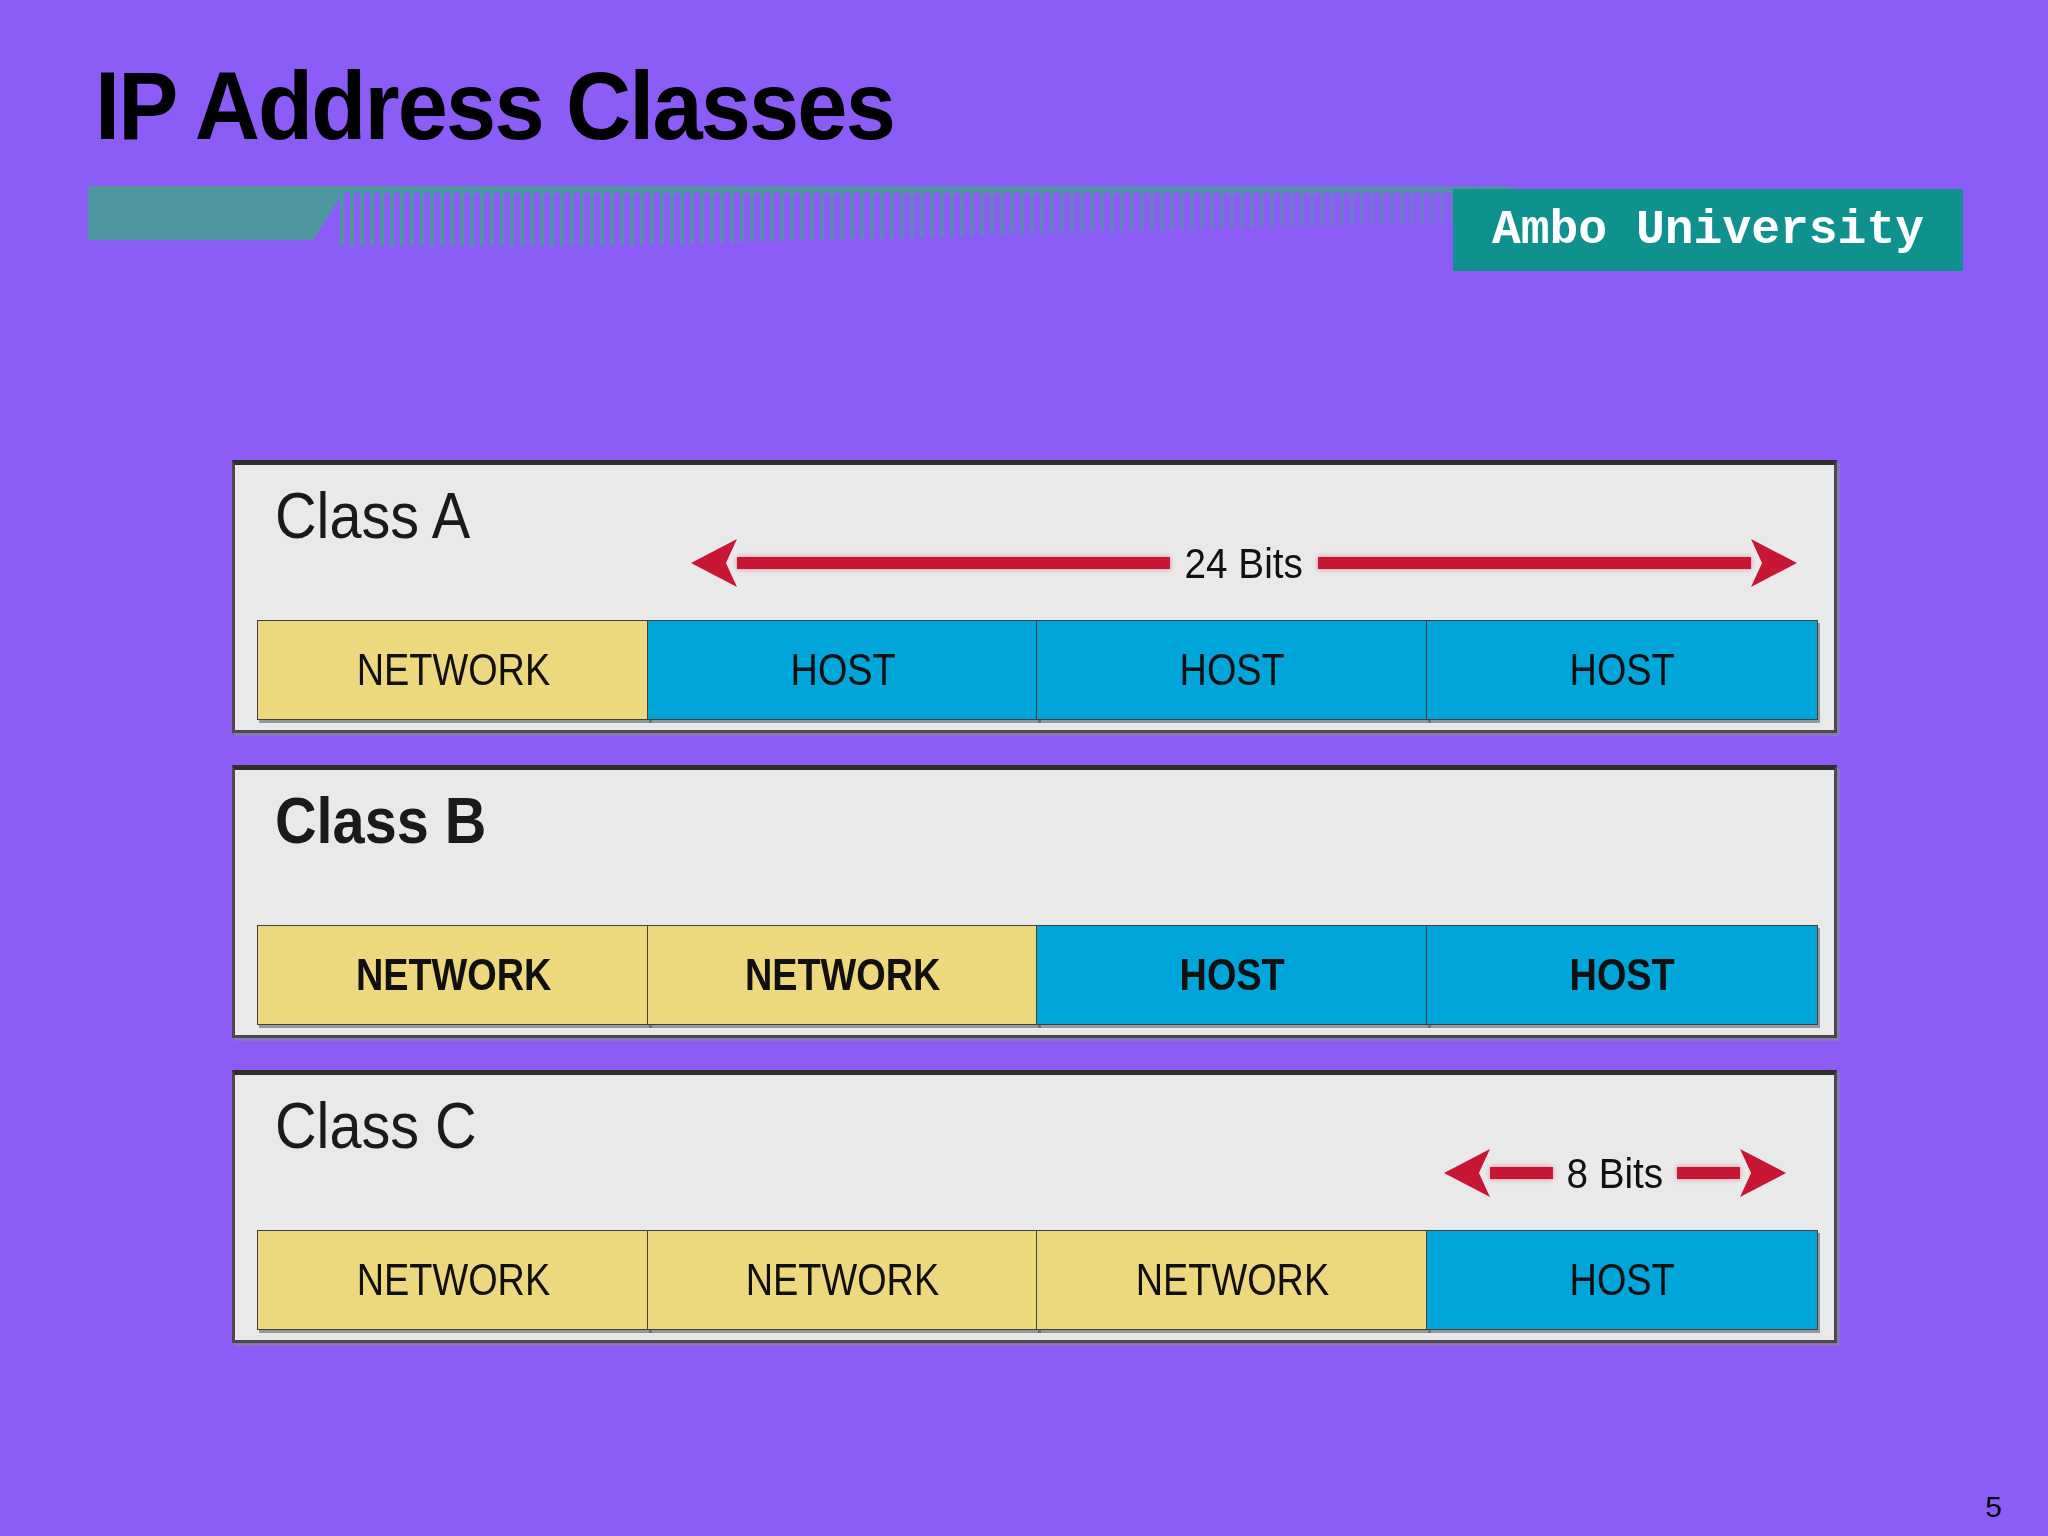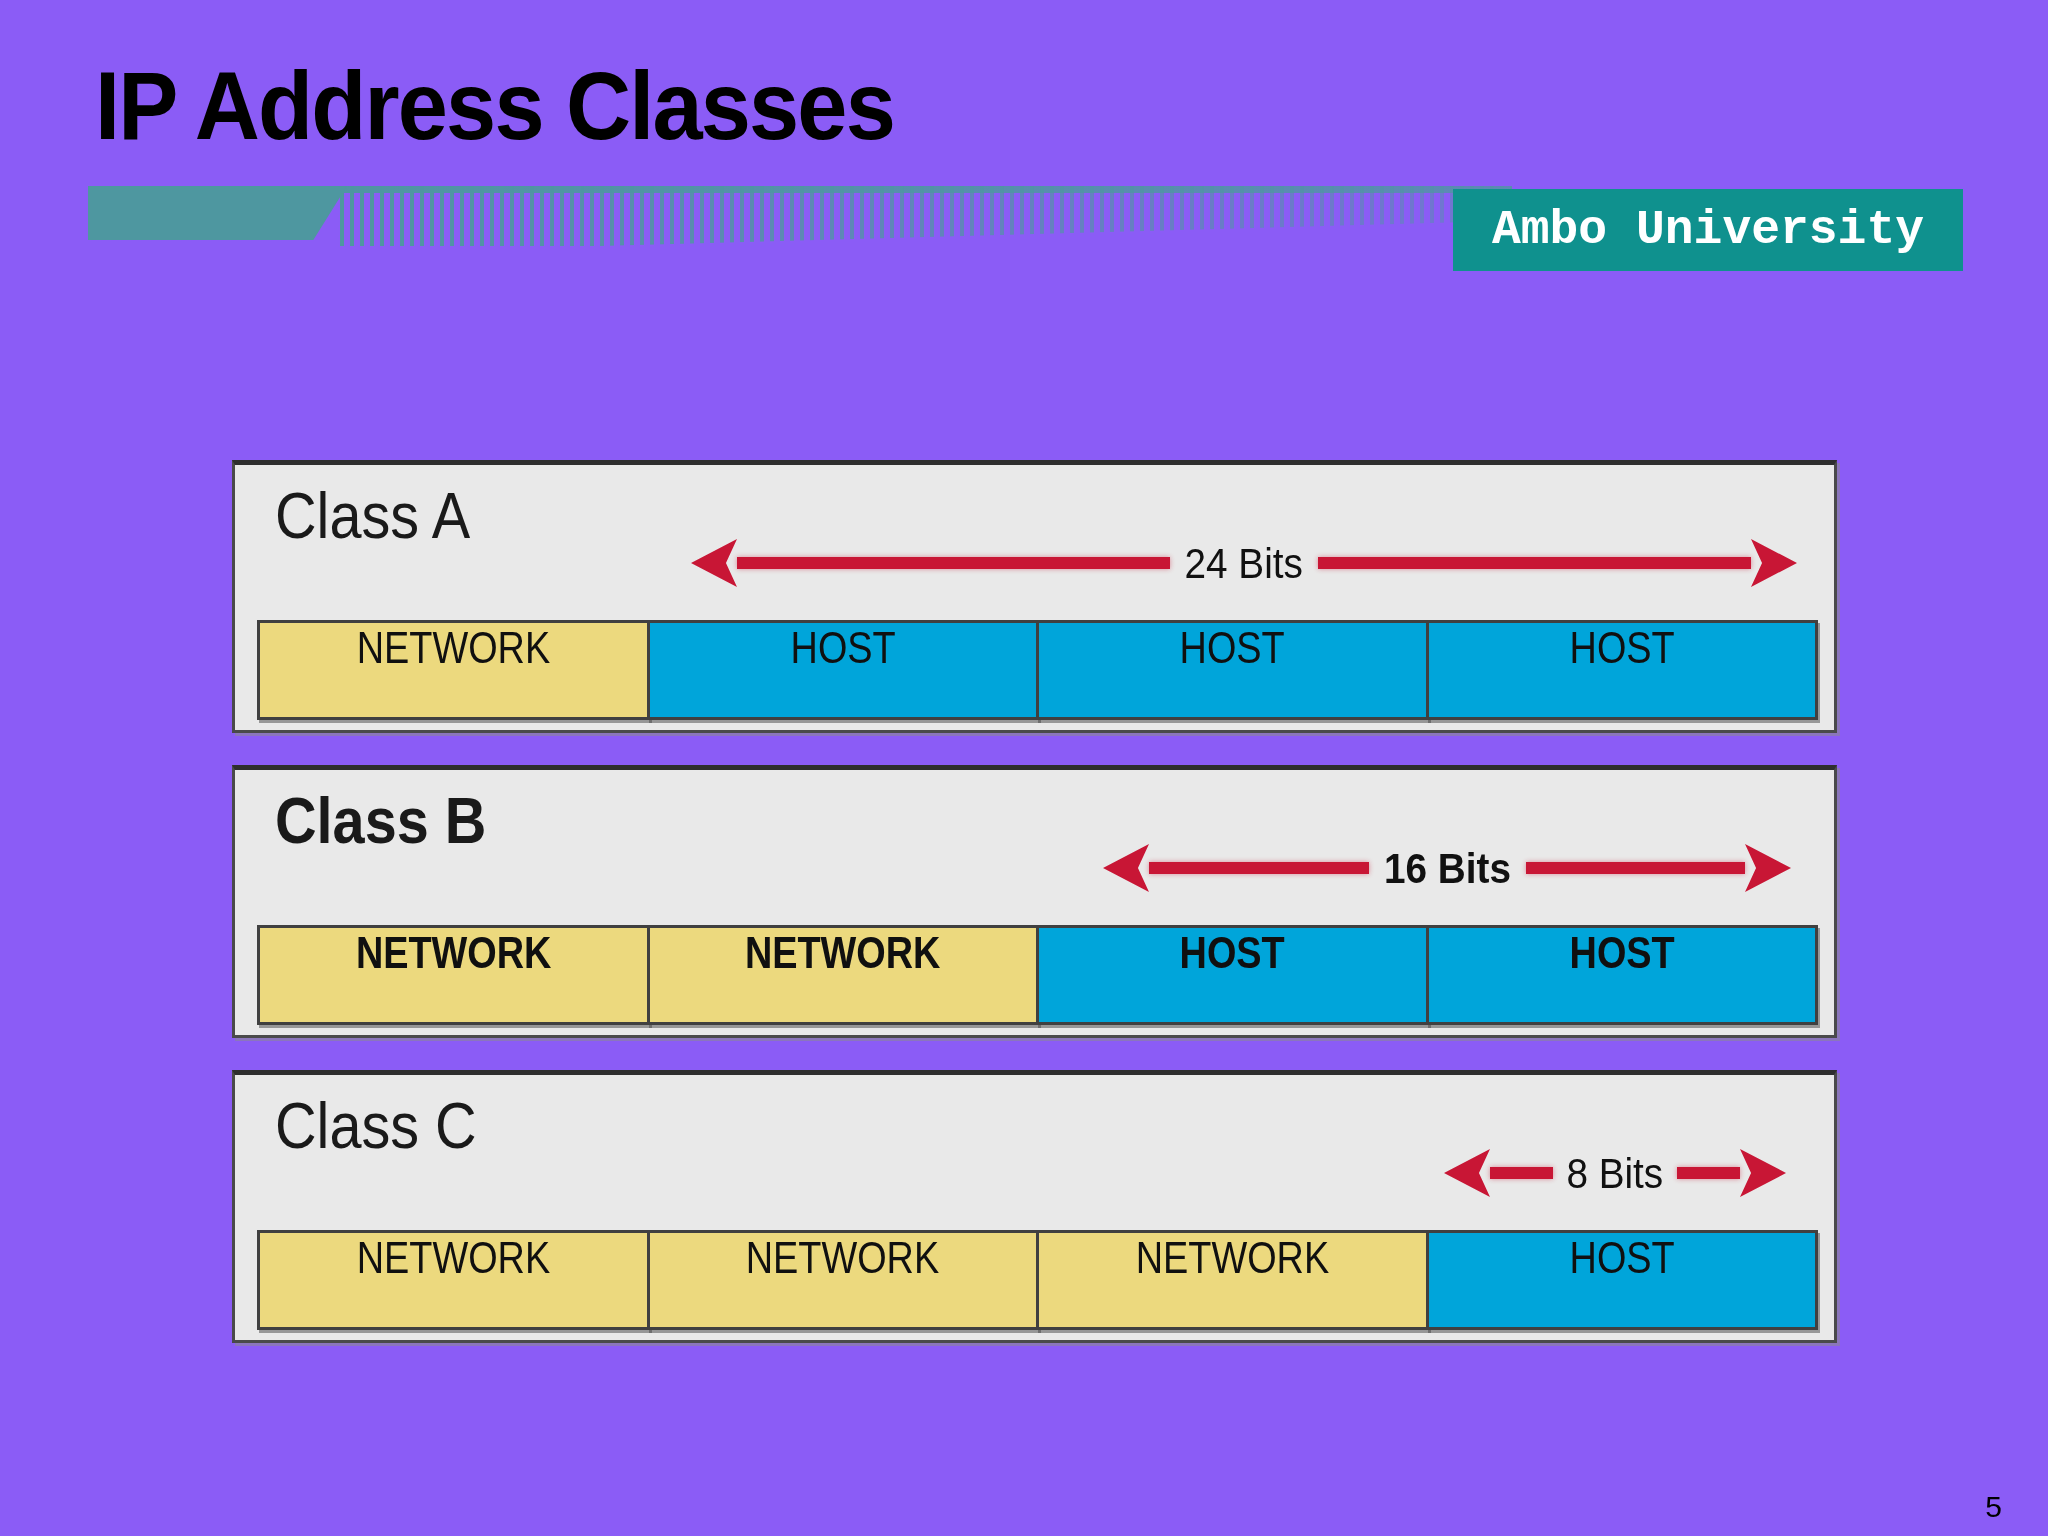--- a/index.html
+++ b/index.html
@@ -147,23 +147,23 @@
     position: absolute;
     left: 22px;
     top: 155px;
     width: 1561px;
     height: 100px;
     display: flex;
   }
   .addr-cell {
     flex: 1 1 0;
     box-sizing: border-box;
-    border: 3px solid #404040;
-    display: flex;
-    align-items: flex-start;
+    border: 1px solid #404040;
+    display: flex;
+    align-items: center;
     justify-content: center;
     box-shadow: 2px 3px 0 rgba(70,70,70,0.5);
   }
   .addr-cell + .addr-cell { margin-left: -3px; }
   .addr-cell.network { background: var(--c-network_yellow, #ecd97e); }
   .addr-cell.host    { background: var(--c-host_blue, #00a5da); }
   .cell-label {
     font-size: 44px;
     color: #101010;
     transform: scaleX(0.86);
@@ -214,27 +214,20 @@
         <span class="cell-label">HOST</span>
       </div>
       <div class="addr-cell host">
         <span class="cell-label">HOST</span>
       </div>
     </div>
   </div>
 
   <div class="class-panel" id="panel-b">
     <div class="class-label">Class B</div>
-    <div class="bits-arrow" id="arrow-b">
-      <div class="arr-head left"></div>
-      <div class="arr-seg"></div>
-      <span class="bits-label">16 Bits</span>
-      <div class="arr-seg"></div>
-      <div class="arr-head right"></div>
-    </div>
     <div class="address-row">
       <div class="addr-cell network">
         <span class="cell-label">NETWORK</span>
       </div>
       <div class="addr-cell network">
         <span class="cell-label">NETWORK</span>
       </div>
       <div class="addr-cell host">
         <span class="cell-label">HOST</span>
       </div>

